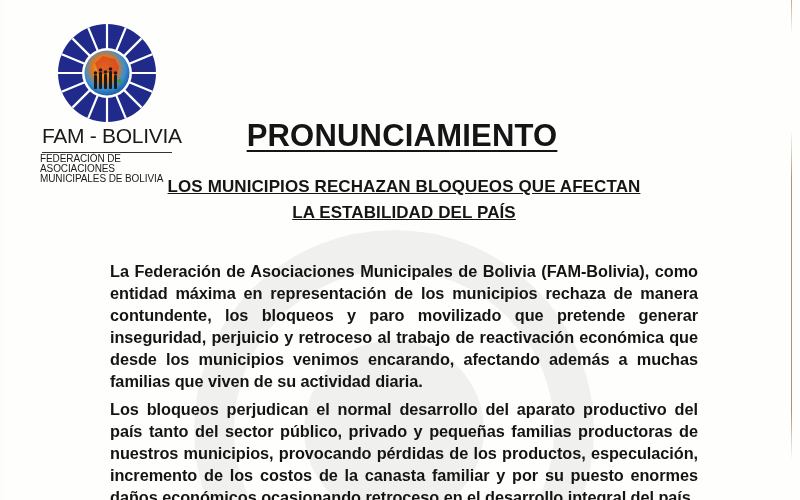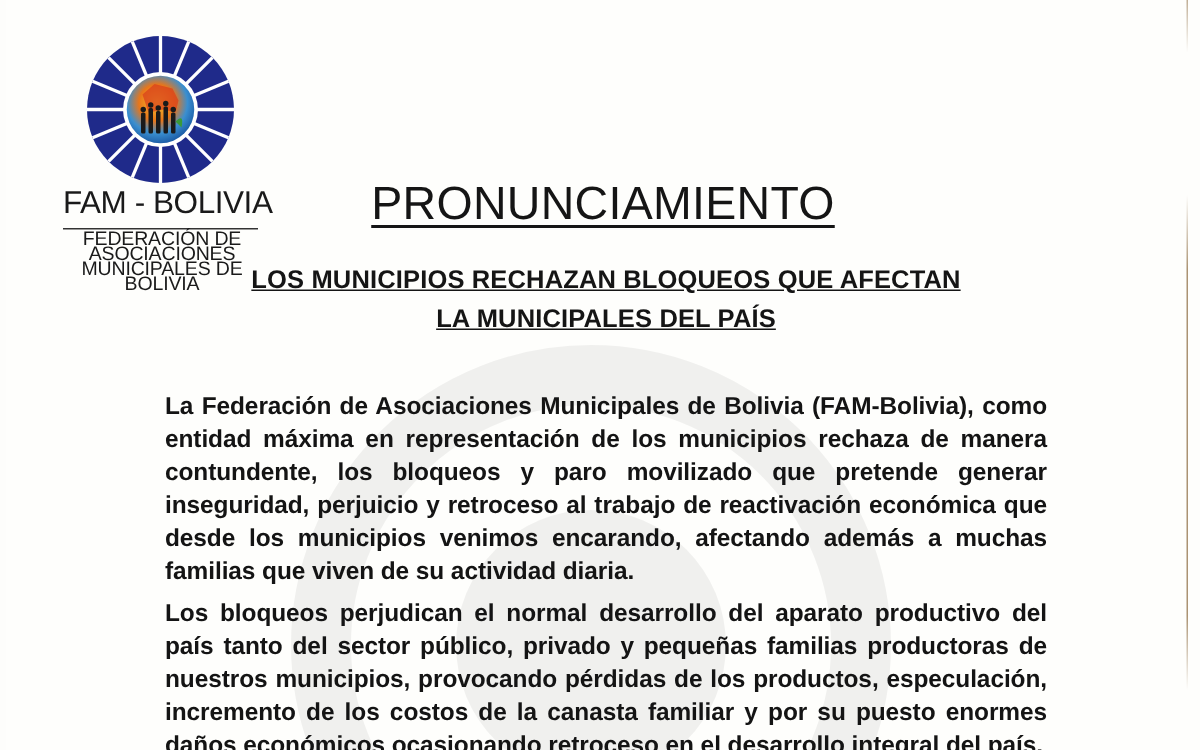--- a/index.html
+++ b/index.html
@@ -27,26 +27,26 @@
       position: absolute; left: 36px; top: 18px; width: 140px; height: 160px;
     }
     .logo-emblem { position: absolute; left: 17px; top: 5px; width: 100px; height: 100px; }
     .logo-name {
       position: absolute; left: 0px; top: 106px; width: 140px;
       font-size: 21px; letter-spacing: -0.3px; color: #1a1a1a; text-align: left;
       padding-left: 2px; white-space: nowrap;
     }
     .logo-rule { position: absolute; left: 2px; top: 134px; width: 130px; height: 1px; background: #333; }
     .logo-sub {
-      position: absolute; left: 0; top: 136px; width: 136px; text-align: center;
-      font-size: 13px; line-height: 10px; color: #1a1a1a; letter-spacing: -0.1px;
+      position: absolute; left: 0; top: 136px; width: 136px; 
+      font-size: 10px; line-height: 10px; color: #1a1a1a; letter-spacing: -0.1px;
     }
     .title {
       position: absolute; left: 238px; top: 118px; width: 320px;
-      font-size: 31px; font-weight: normal; letter-spacing: 0.2px;
+      font-size: 31px; font-weight: bold; letter-spacing: 0.2px;
       text-decoration: underline; text-underline-offset: 4px; text-decoration-thickness: 2px;
       white-space: nowrap; text-align: center;
     }
     .subtitle {
       position: absolute; left: 100px; top: 174px; width: 600px; text-align: center;
       font-size: 17px; font-weight: bold; line-height: 26px; letter-spacing: 0.1px;
     }
     .subtitle div { white-space: nowrap; text-decoration: underline; }
     .body-text {
       position: absolute; left: 106px; top: 260px; width: 588px;
@@ -111,21 +111,21 @@
     <div class="logo-sub">
       <div>FEDERACIÓN DE ASOCIACIONES</div>
       <div>MUNICIPALES DE BOLIVIA</div>
     </div>
   </div>
 
   <div class="title">PRONUNCIAMIENTO</div>
 
   <div class="subtitle">
     <div>LOS MUNICIPIOS RECHAZAN BLOQUEOS QUE AFECTAN</div>
-    <div>LA MUNICIPALES DEL PAÍS</div>
+    <div>LA ESTABILIDAD DEL PAÍS</div>
   </div>
 
   <div class="body-text">
     <p>La Federación de Asociaciones Municipales de Bolivia (FAM-Bolivia), como entidad máxima en representación de los municipios rechaza de manera contundente, los bloqueos y paro movilizado que pretende generar inseguridad, perjuicio y retroceso al trabajo de reactivación económica que desde los municipios venimos encarando, afectando además a muchas familias que viven de su actividad diaria.</p>
     <p>Los bloqueos perjudican el normal desarrollo del aparato productivo del país tanto del sector público, privado y pequeñas familias productoras de nuestros municipios, provocando pérdidas de los productos, especulación, incremento de los costos de la canasta familiar y por su puesto enormes daños económicos ocasionando retroceso en el desarrollo integral del país.</p>
   </div>
 
 </div>
 
 </body></html>

